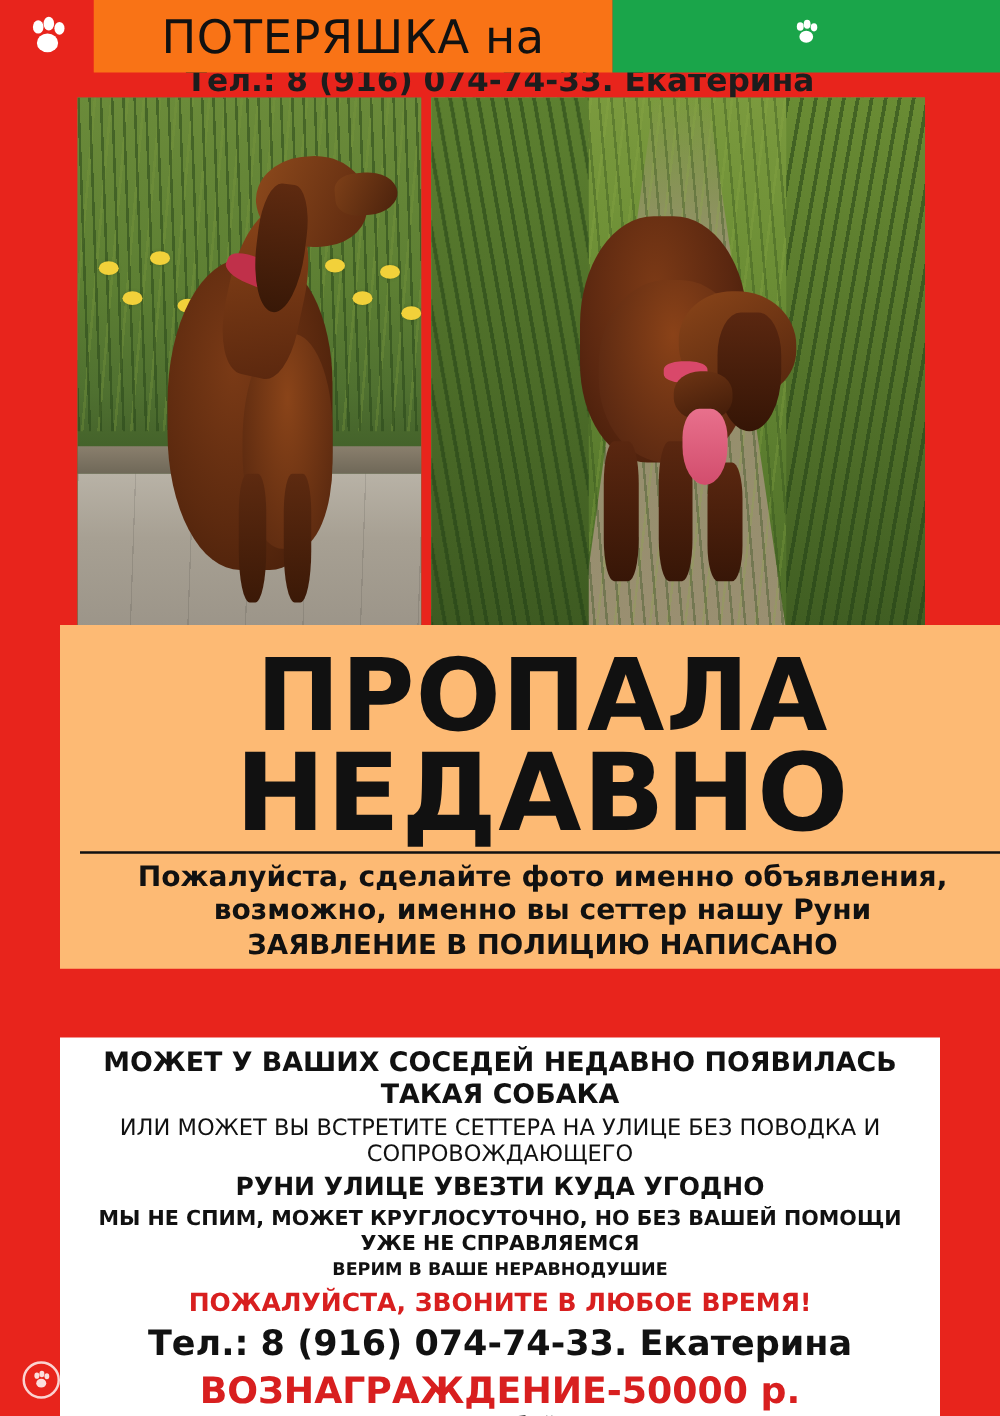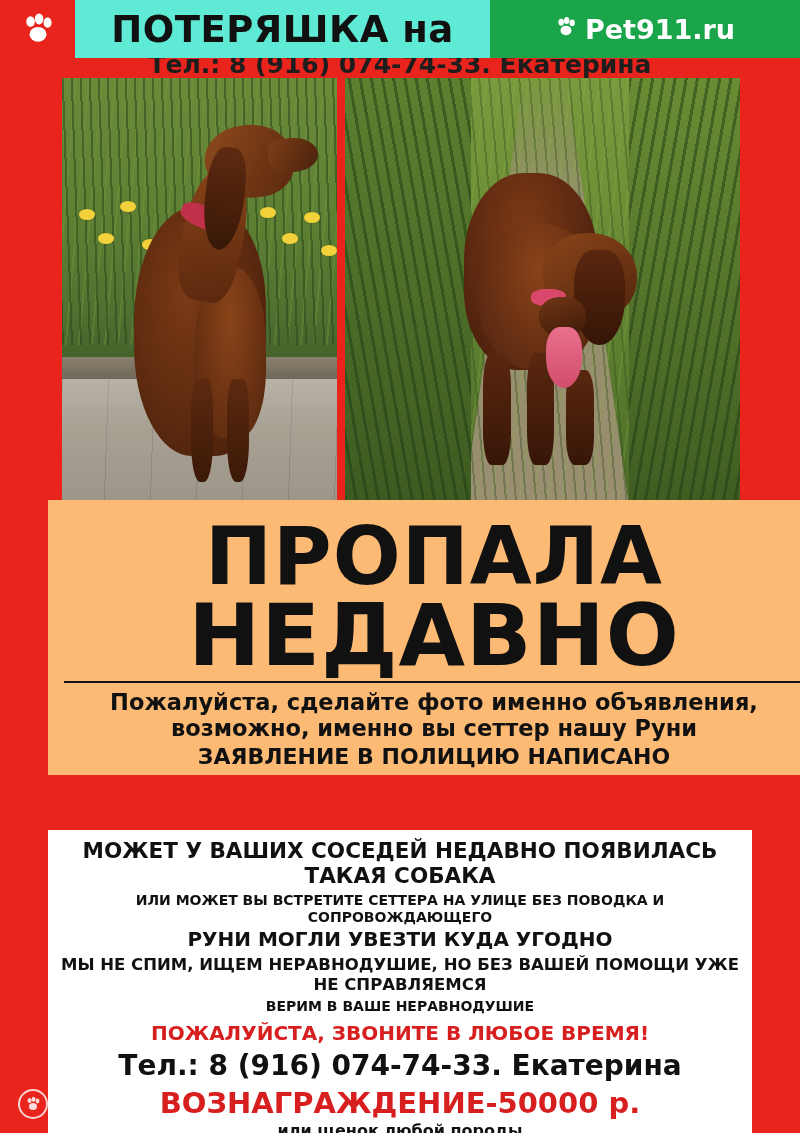--- a/index.html
+++ b/index.html
@@ -32,23 +32,23 @@
     background: #e8241c;
     display: flex;
     align-items: center;
     justify-content: center;
     color: #fff;
     font-size: 30px;
     line-height: 1;
   }
   .banner-title {
     flex: 0 0 415px;
-    background: #5eead4;
+    background: #f97316;
     color: #111;
-    font-weight: bold;
+    font-weight: normal;
     font-size: 37px;
     letter-spacing: 0.5px;
     display: flex;
     align-items: center;
     justify-content: center;
     font-family: "DejaVu Sans", sans-serif;
   }
   .banner-brand {
     flex: 1;
     background: #1aa54a;
@@ -296,21 +296,21 @@
     left: 48px;
     width: 704px;
     background: #ffffff;
     padding: 8px 10px 10px;
     z-index: 4;
     text-align: center;
     font-family: "DejaVu Sans", sans-serif;
     color: #111;
   }
   .info-l1 { font-size: 21.5px; font-weight: bold; line-height: 1.18; }
-  .info-l2 { font-size: 14px;   font-weight: bold; line-height: 1.2; margin-top: 3px; }
+  .info-l2 { font-size: 18px;   font-weight: normal; line-height: 1.2; margin-top: 3px; }
   .info-l3 { font-size: 20px;   font-weight: bold; line-height: 1.2; margin-top: 2px; }
   .info-l4 { font-size: 16.5px; font-weight: bold; line-height: 1.2; margin-top: 4px; }
   .info-l5 { font-size: 14px;   font-weight: bold; line-height: 1.2; margin-top: 3px; }
   .info-call {
     font-size: 20px; font-weight: bold; color: #d81f1f; margin-top: 6px;
   }
   .info-phone { font-size: 28px; font-weight: bold; margin-top: 4px; }
   .info-reward {
     font-size: 29px; font-weight: bold; color: #d81f1f; margin-top: 4px;
   }
@@ -354,21 +354,20 @@
     <div class="banner-title">ПОТЕРЯШКА на</div>
     <div class="banner-brand">
       <span class="pawmark">
         <svg width="22" height="22" viewBox="0 0 32 32" aria-hidden="true">
           <ellipse cx="9" cy="9" rx="4" ry="5" fill="#fff"></ellipse>
           <ellipse cx="17" cy="6.5" rx="4" ry="5.2" fill="#fff"></ellipse>
           <ellipse cx="25" cy="10" rx="3.8" ry="4.8" fill="#fff"></ellipse>
           <ellipse cx="16" cy="21" rx="8" ry="7" fill="#fff"></ellipse>
         </svg>
       </span>
-      <span>Pet911.ru</span>
     </div>
   </div>
 
   <div class="top-phone">Тел.: 8 (916) 074-74-33. Екатерина</div>
 
   <div class="photos">
 
     <div class="photo photo-left">
       <div class="pl-grass"></div>
       <div class="pl-blades"></div>
@@ -420,22 +419,22 @@
     <div class="h-sobaka">НЕДАВНО</div>
     <div class="h-rule"></div>
     <div class="h-note">Пожалуйста, сделайте  фото  именно объявления,</div>
     <div class="h-note">возможно, именно вы сеттер нашу Руни</div>
     <div class="h-police">ЗАЯВЛЕНИЕ В ПОЛИЦИЮ НАПИСАНО</div>
   </div>
 
   <div class="info">
     <div class="info-l1">МОЖЕТ У ВАШИХ СОСЕДЕЙ НЕДАВНО ПОЯВИЛАСЬ ТАКАЯ СОБАКА</div>
     <div class="info-l2">ИЛИ МОЖЕТ ВЫ ВСТРЕТИТЕ СЕТТЕРА НА УЛИЦЕ БЕЗ ПОВОДКА И СОПРОВОЖДАЮЩЕГО</div>
-    <div class="info-l3">РУНИ МОГЛИ УВЕЗТИ КУДА УГОДНО</div>
-    <div class="info-l4">МЫ НЕ СПИМ, ИЩЕМ НЕРАВНОДУШИЕ, НО БЕЗ ВАШЕЙ ПОМОЩИ УЖЕ НЕ СПРАВЛЯЕМСЯ</div>
+    <div class="info-l3">РУНИ УЛИЦЕ УВЕЗТИ КУДА УГОДНО</div>
+    <div class="info-l4">МЫ НЕ СПИМ, МОЖЕТ КРУГЛОСУТОЧНО, НО БЕЗ ВАШЕЙ ПОМОЩИ УЖЕ НЕ СПРАВЛЯЕМСЯ</div>
     <div class="info-l5">ВЕРИМ В ВАШЕ НЕРАВНОДУШИЕ</div>
     <div class="info-call">ПОЖАЛУЙСТА, ЗВОНИТЕ В ЛЮБОЕ ВРЕМЯ!</div>
     <div class="info-phone">Тел.: 8 (916) 074-74-33. Екатерина</div>
     <div class="info-reward">ВОЗНАГРАЖДЕНИЕ-50000 р.</div>
     <div class="info-reward-sub">или щенок любой породы</div>
   </div>
 
   <div class="watermark">
     <span class="wm-circle">
       <svg width="16" height="16" viewBox="0 0 32 32" aria-hidden="true">

